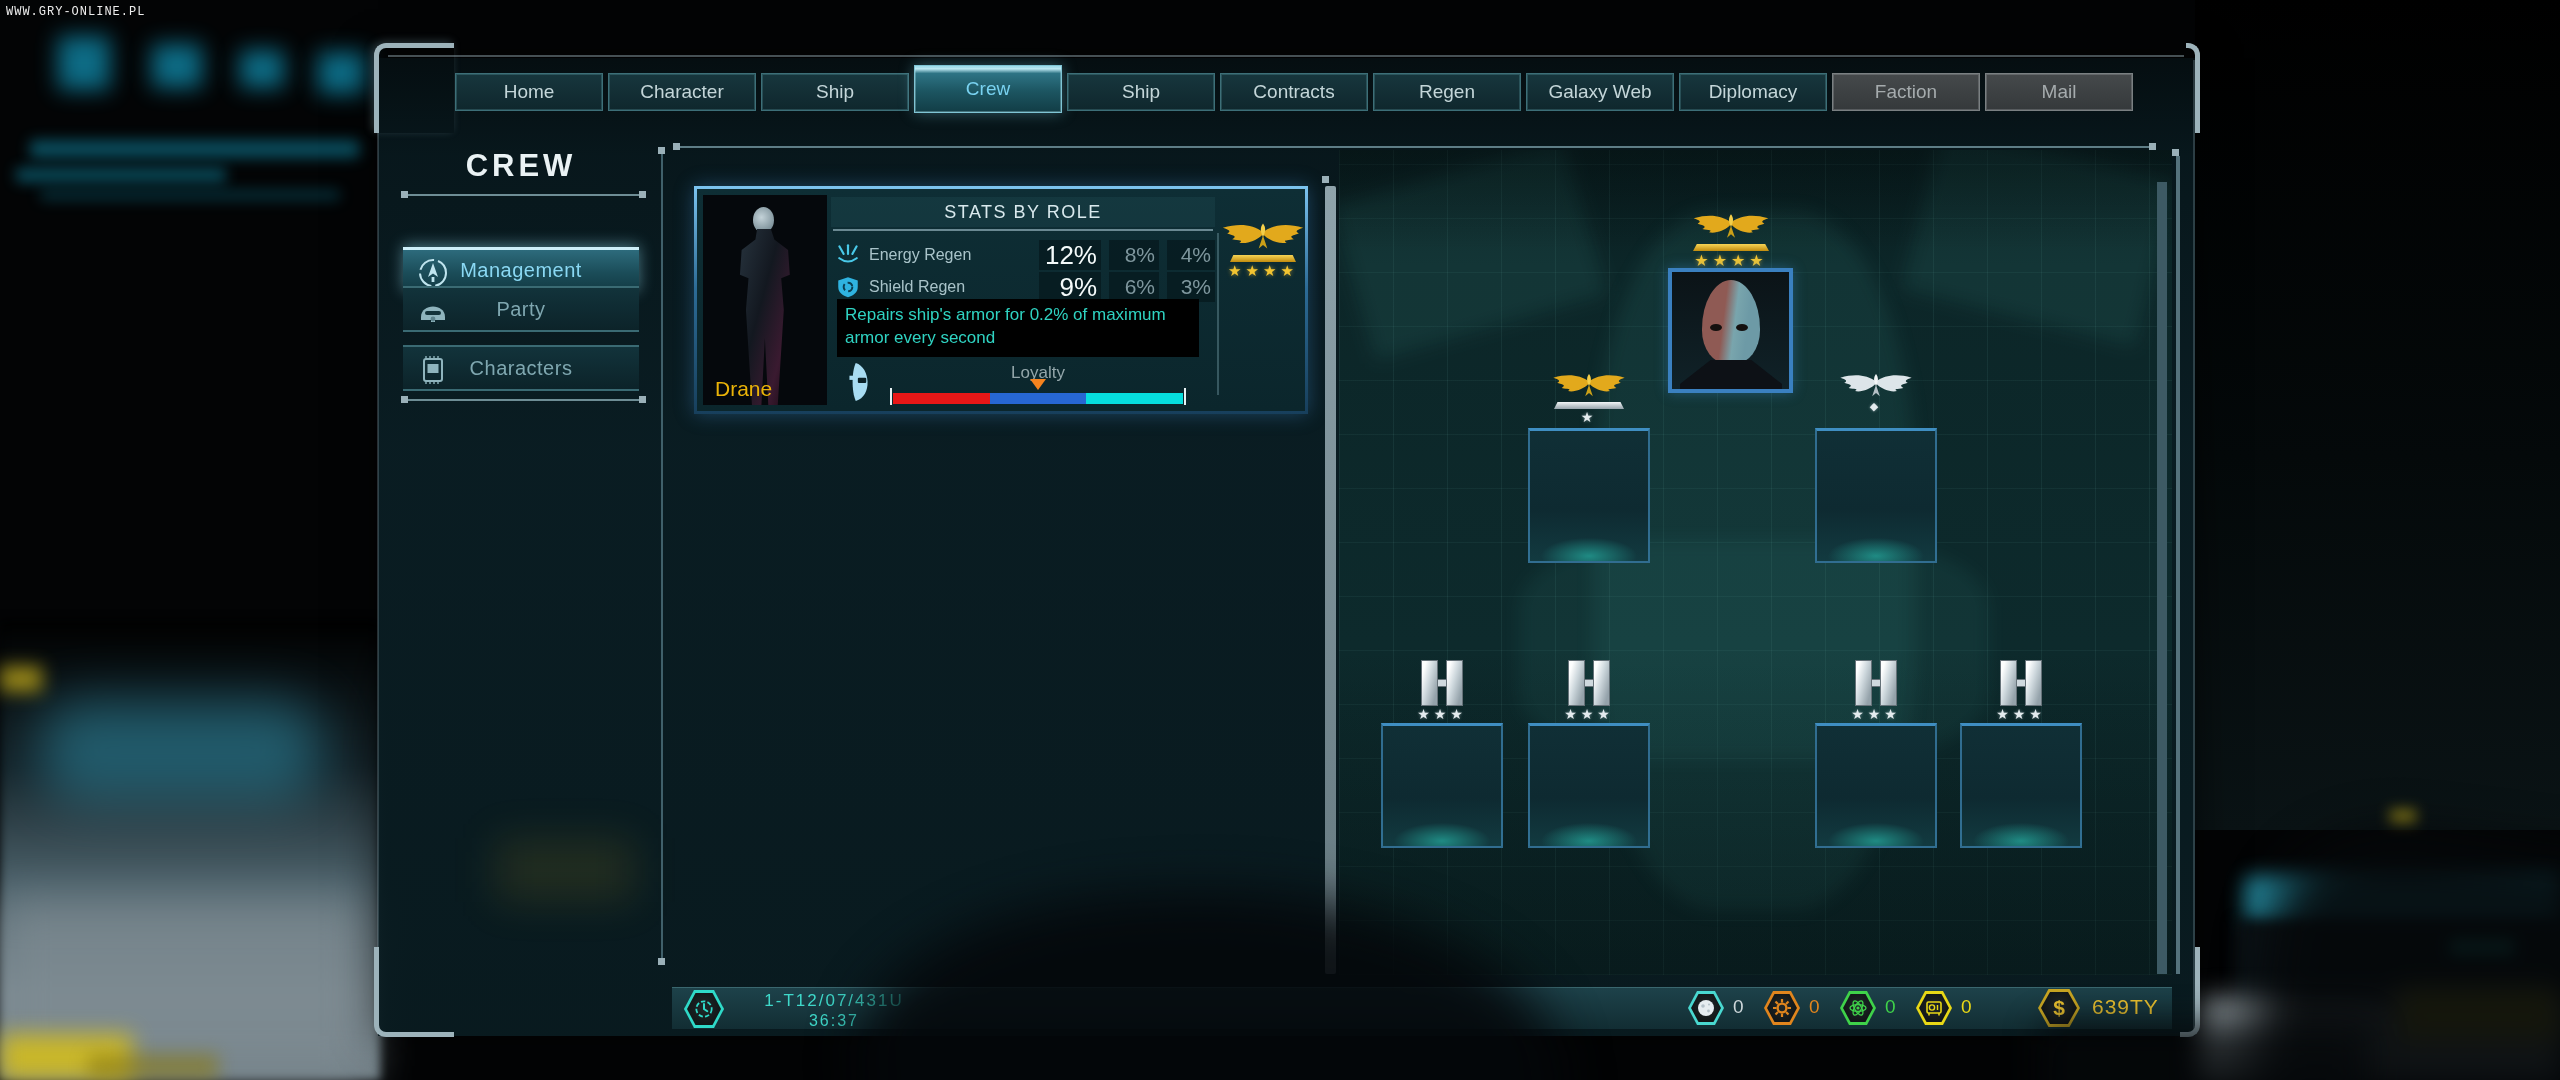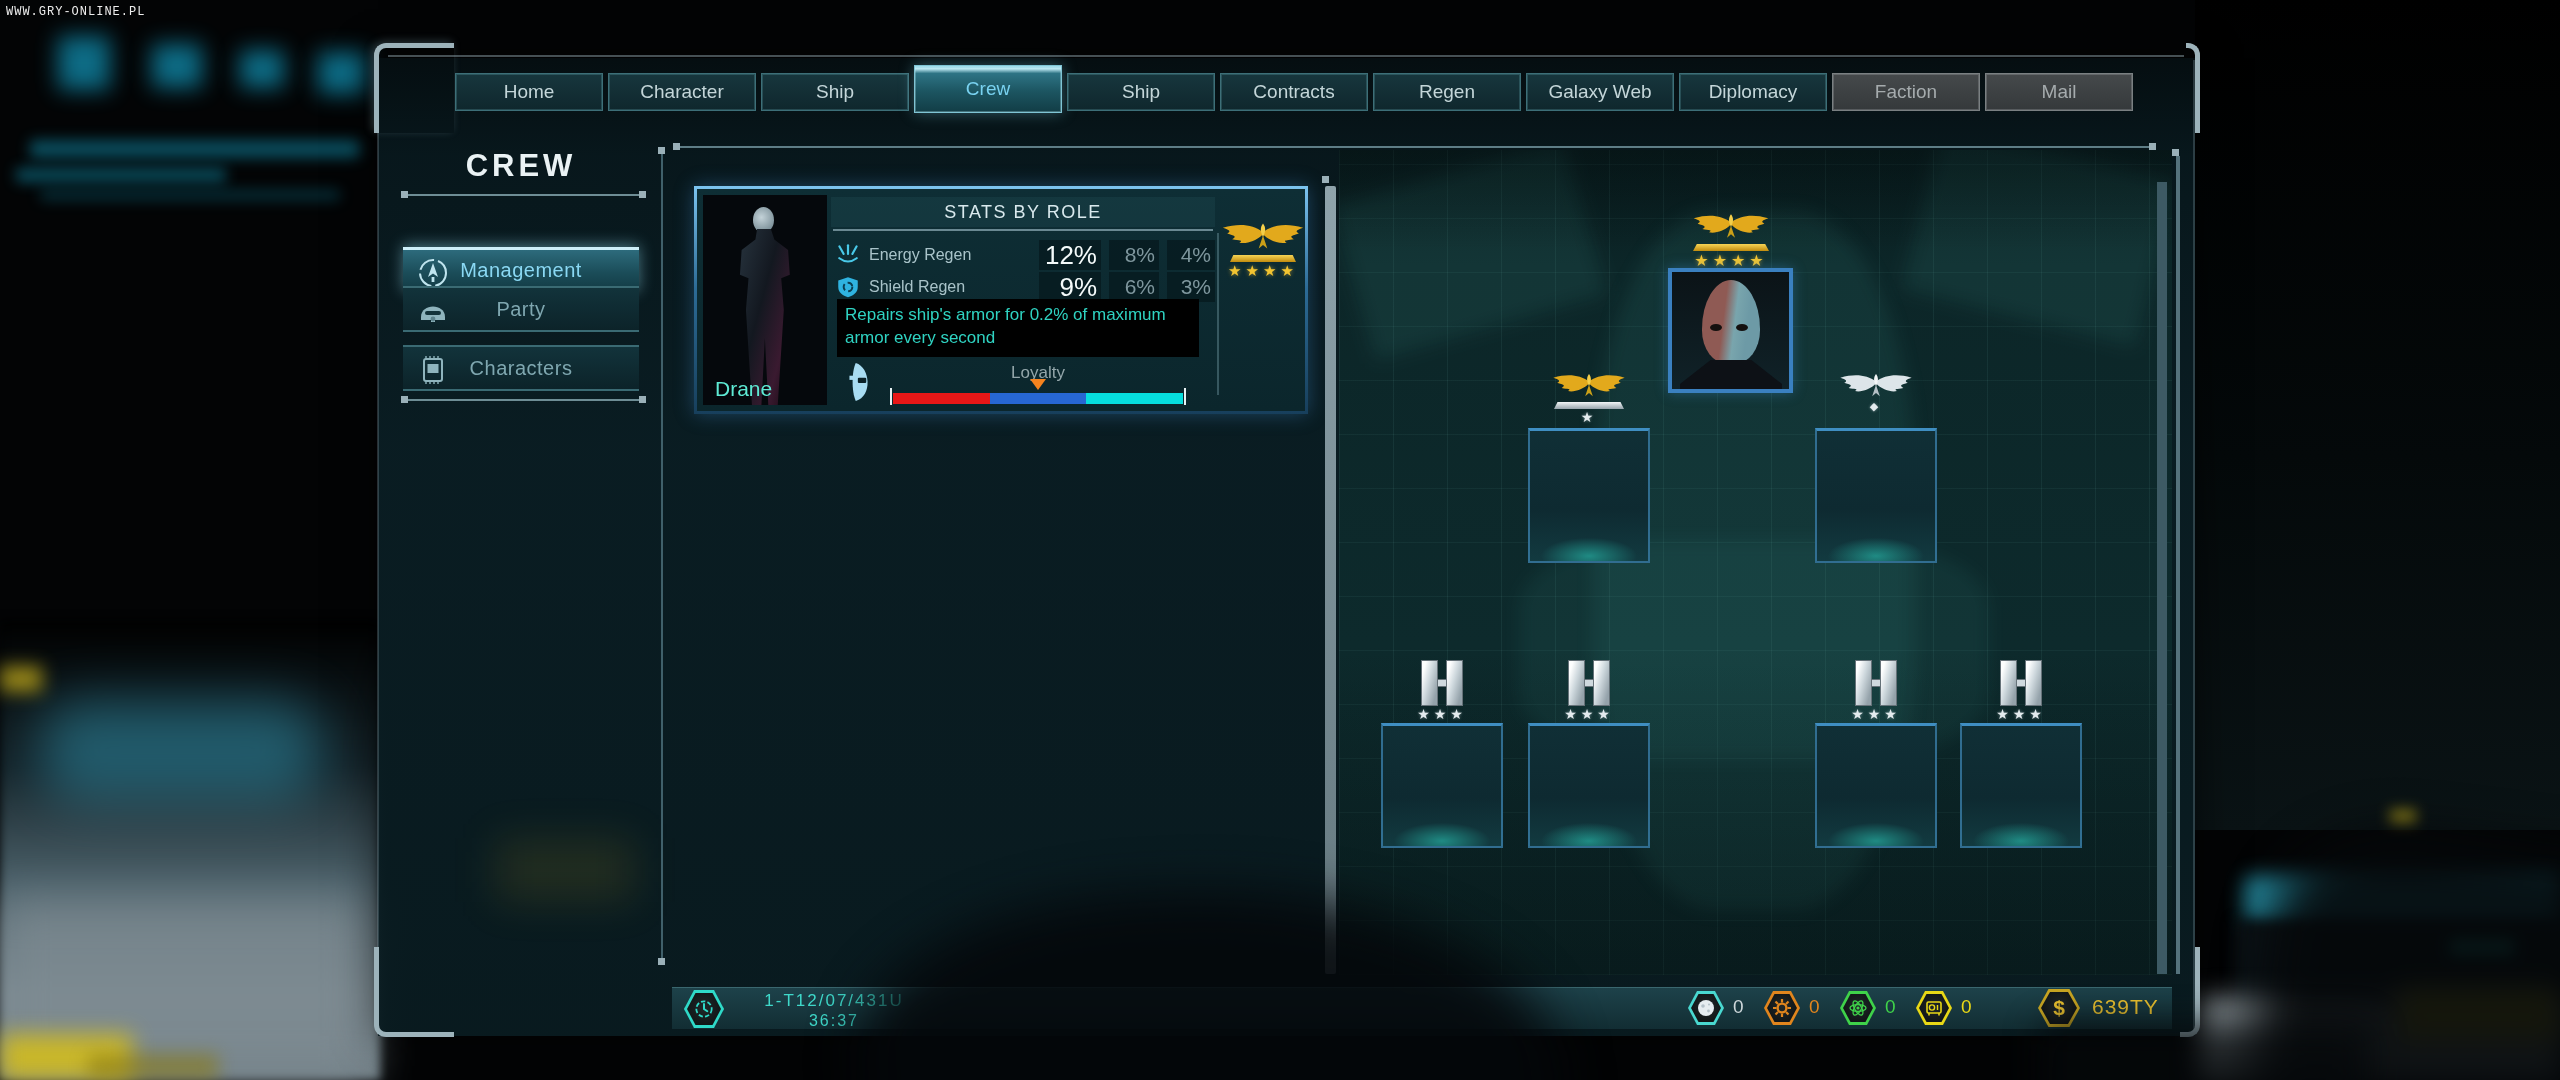--- a/index.html
+++ b/index.html
@@ -72,21 +72,21 @@
   .stats-card { left:694px; top:186px; width:614px; height:228px;
     background:linear-gradient(180deg,#7cc4f0 0%,#2c6b96 45%,#173f5c 100%); padding:3px;
     box-shadow:0 0 18px rgba(70,150,220,.35); }
   .card-inner { position:relative; width:100%; height:100%; background:linear-gradient(180deg,#0e2e35,#0b262c); }
   .portrait { position:absolute; left:6px; top:6px; width:124px; height:210px; background:#05080c; overflow:hidden; cursor:pointer; }
   .fig-head { position:absolute; left:50px; top:12px; width:21px; height:26px; border-radius:50%;
     background:radial-gradient(circle at 40% 40%, #c3d2d8, #7e929b 70%, #4a5a62); }
   .fig-body { position:absolute; left:18px; top:34px; width:86px; height:176px;
     background:linear-gradient(105deg,#232e38 20%,#131820 45%,#3a1a30 70%,#12070f 90%);
     clip-path:polygon(42% 0,58% 0,62% 6%,78% 12%,80% 26%,70% 28%,73% 46%,66% 100%,55% 100%,51% 62%,47% 100%,36% 100%,29% 46%,32% 28%,22% 26%,24% 12%,40% 6%); }
-  .char-name { position:absolute; left:12px; bottom:4px; font-size:21px; color:#5eead4; }
+  .char-name { position:absolute; left:12px; bottom:4px; font-size:21px; color:#eab308; }
   .stats-head { position:absolute; left:134px; top:8px; width:384px; height:30px; display:flex; align-items:center; justify-content:center;
     font-size:18px; letter-spacing:1.5px; color:#d9e9ed; background:rgba(32,74,84,.35);text-align:center; }
   .stats-head-rule { position:absolute; left:136px; top:40px; width:380px; height:2px; background:rgba(130,160,170,.8); }
   .stats-vrule { position:absolute; left:520px; top:44px; width:2px; height:162px; background:rgba(120,160,170,.4); }
   .stat-row { position:absolute; left:138px; width:380px; height:32px; display:flex; align-items:center; }
   .stat-row .sic { width:26px; height:22px; margin-right:8px; }
   .stat-row .slabel { flex:1; font-size:16px; color:#a9c3c9; }
   .vcell { display:flex; align-items:center; justify-content:flex-end; padding-right:4px; background:rgba(4,18,22,.55); margin-left:8px; height:30px; }
   .v1 { width:62px; font-size:26px; color:#f4fafa; }
   .v2 { width:50px; font-size:21px; color:#7e969d; }

